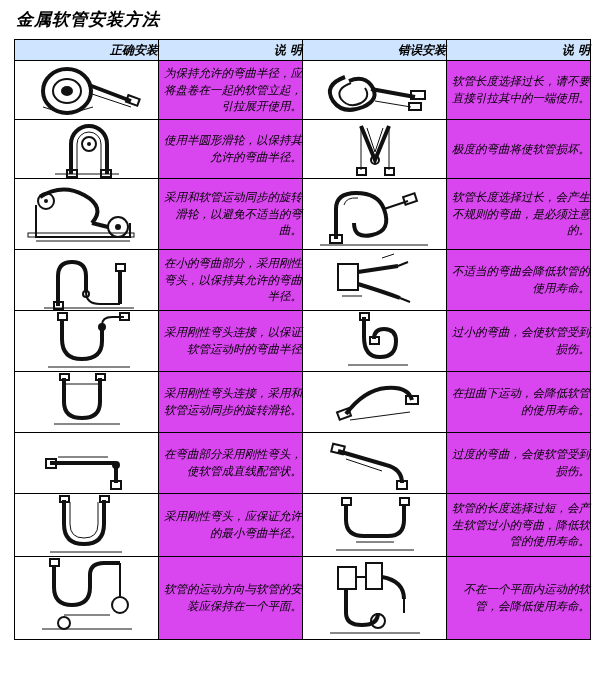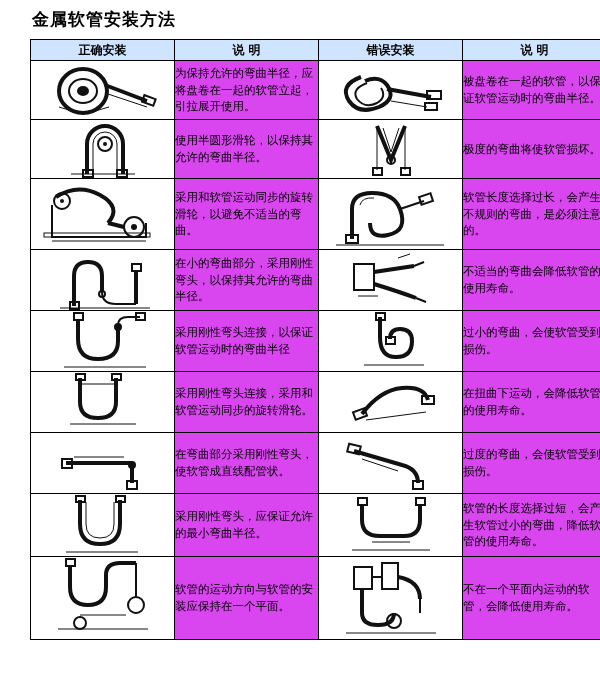--- a/index.html
+++ b/index.html
@@ -6,39 +6,41 @@
   body{
     width:600px;height:698px;
     background:#ffffff;
     font-family:"DejaVu Sans","Liberation Sans",sans-serif;
     color:#000;
     overflow:hidden;
   }
   .page{
     width:496px;height:698px;
     box-sizing:border-box;
-    padding:6px 14px 0 30px;
+    padding:6px 14px 0 14px;
+    font-style:italic;
   }
   .title{
     font-size:17px;
     font-weight:bold;
     letter-spacing:1px;
     margin:2px 0 8px 2px;
     color:#000;
   }
   table.grid{
     border-collapse:collapse;
     width:572px;
     table-layout:fixed;
     border:1px solid #000;
   }
   table.grid td,table.grid th{
     border:1px solid #000;
     padding:0;
     vertical-align:middle;
+    text-align:right;
   }
   thead th{
     background:#cfe5ff;
     font-size:12px;
     font-weight:bold;
     height:20px;
     text-align:center;
     color:#000;
   }
   td.pic{
@@ -102,21 +104,21 @@
             <svg width="120" height="58" viewBox="0 0 120 58">
               <path d="M30 16 Q8 24 18 40 Q28 54 48 46 Q66 38 56 24 Q48 14 34 20" class="sk-thick"></path>
               <path d="M36 22 Q20 28 26 38 Q34 48 46 42 Q56 36 50 27" class="sk"></path>
               <path d="M56 28 L100 36" class="sk-thick"></path>
               <rect x="96" y="30" width="14" height="8" class="sk"></rect>
               <path d="M60 40 L96 46" class="sk-thin"></path>
               <rect x="94" y="42" width="12" height="7" class="sk"></rect>
             </svg>
           </span>
         </td>
-        <td class="desc">被盘卷在一起的软管，以保证软管运动时的弯曲半径。</td>
+        <td class="desc">软管长度选择过长，请不要直接引拉其中的一端使用。</td>
       </tr>
 
       <tr>
         <td class="pic">
           <span>
             <svg width="120" height="58" viewBox="0 0 120 58">
               <path d="M44 54 L44 24 A18 18 0 0 1 80 24 L80 54" class="sk-thick"></path>
               <path d="M50 54 L50 24 A12 12 0 0 1 74 24 L74 54" class="sk-thin"></path>
               <circle cx="62" cy="24" r="7" class="sk"></circle>
               <circle cx="62" cy="24" r="2" class="fill-dark"></circle>

